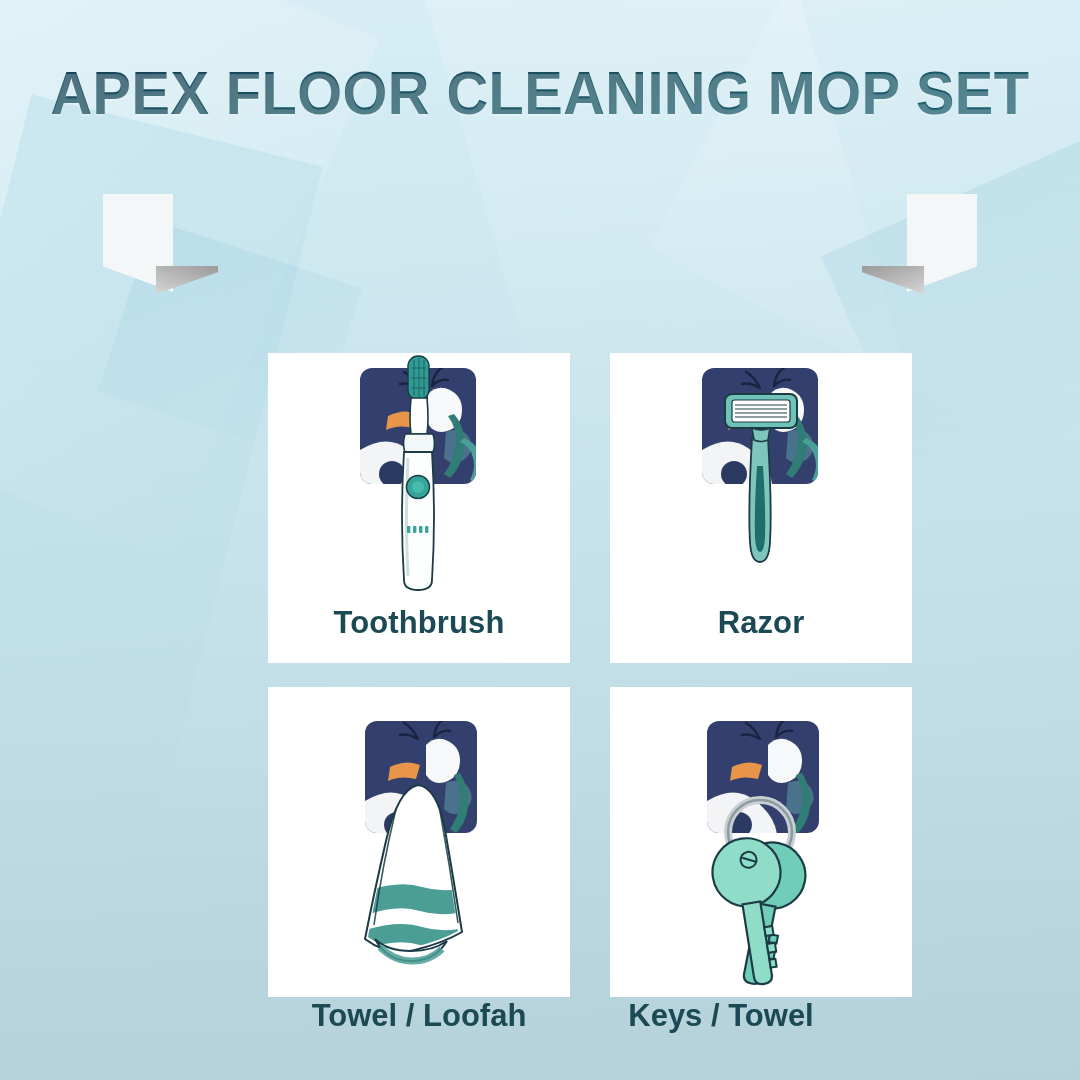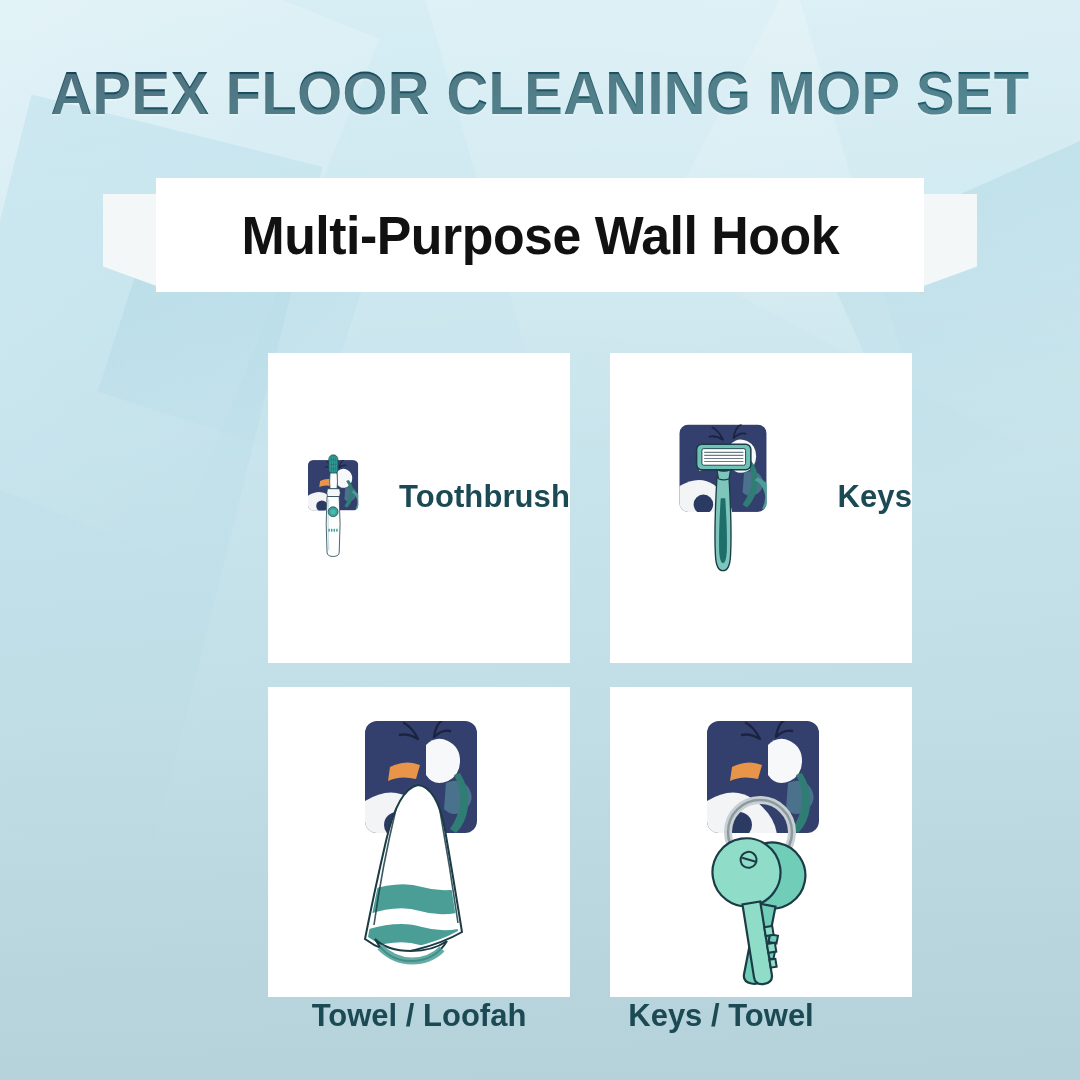--- a/index.html
+++ b/index.html
@@ -157,21 +157,21 @@
   }
   .card {
     position: relative;
     background: #ffffff;
     overflow: hidden;
   }
   .card-inner {
     position: absolute;
     inset: 0;
     display: flex;
-    flex-direction: row;
+    flex-direction: column;
     align-items: center;
   }
   .art {
     position: relative;
     width: 302px;
     flex: 1 1 auto;
   }
   .art svg { display: block; width: 100%; height: 100%; }
   .card-label {
     font-size: 31px;
@@ -215,23 +215,20 @@
     <div class="facet facet-g"></div>
   </div>
 
   <div class="headline">APEX FLOOR CLEANING MOP SET</div>
 
   <div class="ribbon">
     <div class="ribbon-wing left"></div>
     <div class="ribbon-wing right"></div>
     <div class="ribbon-fold left"></div>
     <div class="ribbon-fold right"></div>
-    <div class="ribbon-body">
-      <div class="ribbon-title">Multi-Purpose Wall Hook</div>
-    </div>
   </div>
 
   <div class="grid">
 
     <div class="card">
       <div class="card-inner">
         <div class="art">
           <svg viewBox="0 0 302 250" xmlns="http://www.w3.org/2000/svg">
             <defs>
               <clipPath id="tile1">
@@ -309,21 +306,21 @@
               <g stroke="#6b7c85" stroke-width="1.5">
                 <line x1="125" y1="51" x2="177" y2="51"></line>
                 <line x1="125" y1="55" x2="177" y2="55"></line>
                 <line x1="125" y1="59" x2="177" y2="59"></line>
                 <line x1="125" y1="63" x2="177" y2="63"></line>
               </g>
               <path d="M142 74 q9 4 18 0 l-2 12 q-7 3 -14 0 z" fill="#7ec6bc" stroke="#1b3b45" stroke-width="1.6"></path>
             </g>
           </svg>
         </div>
-        <div class="card-label">Keys</div>
+        <div class="card-label">Razor</div>
       </div>
     </div>
 
     <div class="card">
       <div class="card-inner">
         <div class="art">
           <svg viewBox="0 0 302 290" xmlns="http://www.w3.org/2000/svg">
             <defs>
               <clipPath id="tile3">
                   <rect x="97" y="24" width="112" height="112" rx="12"></rect>

